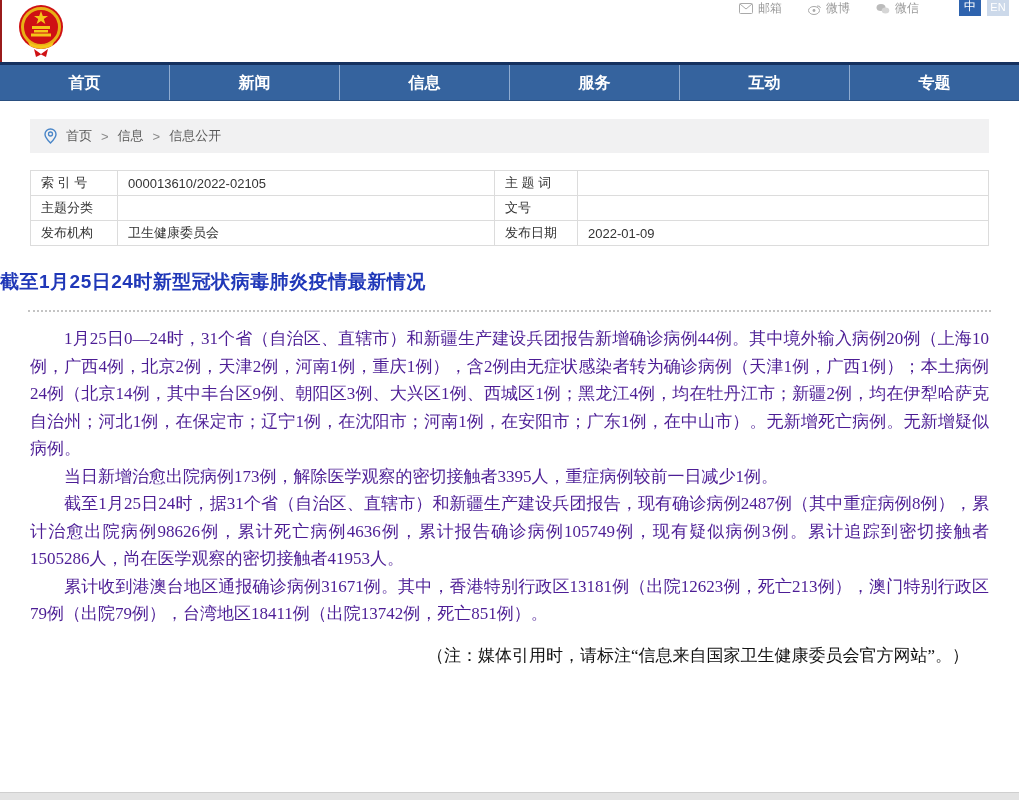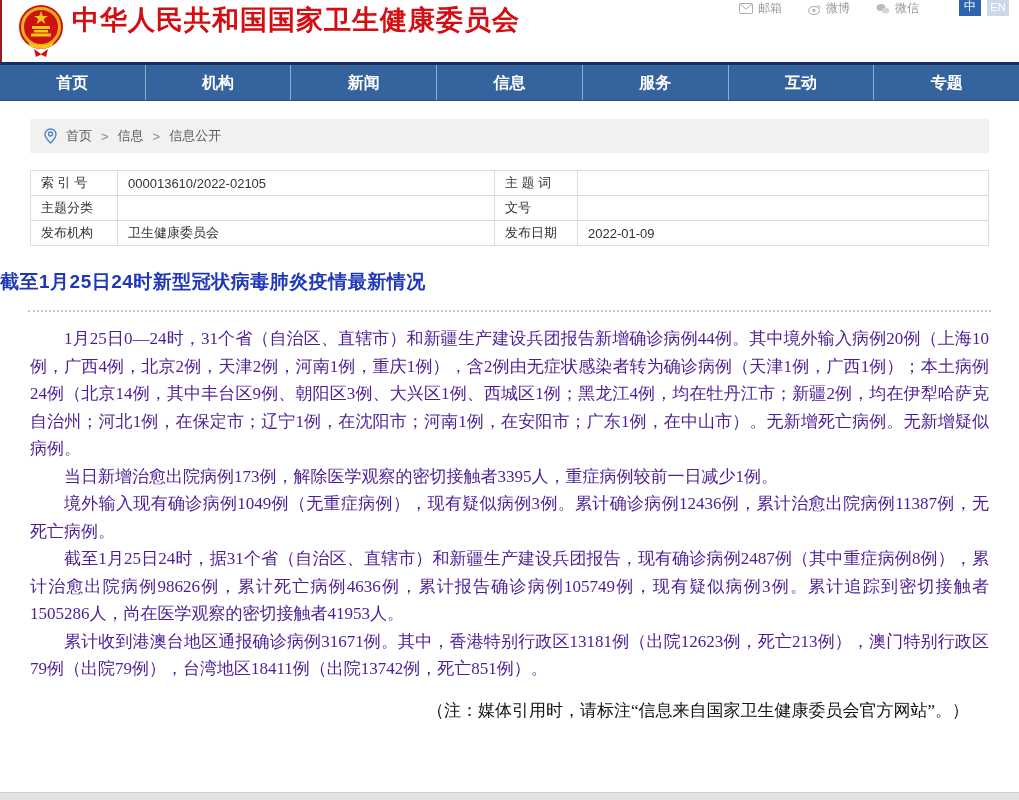--- a/index.html
+++ b/index.html
@@ -49,21 +49,20 @@
       <circle cx="23" cy="25" r="18.5" fill="none" stroke="#e8b015" stroke-width="3"></circle>
       <polygon points="23,9 24.8,14 30,14 25.8,17 27.4,22 23,19 18.6,22 20.2,17 16,14 21.2,14" fill="#f5c518"></polygon>
       <rect x="14" y="24" width="18" height="3" fill="#f5c518"></rect>
       <rect x="16" y="28" width="14" height="2.5" fill="#f5c518"></rect>
       <rect x="13" y="31.5" width="20" height="3" fill="#f5c518"></rect>
       <path d="M10 40 Q23 47 36 40 L34 44 Q23 50 12 44 Z" fill="#f5c518"></path>
       <path d="M16 47 L23 52 L30 47 L28 55 L23 52.5 L18 55 Z" fill="#cf1114"></path>
     </svg>
   </div>
   <div class="htitles">
-    <div class="title-cn">中华人民共和国国家卫生健康委员会</div>
   </div>
 
   <div class="quick">
     <div class="qitem">
       <span>
         <svg width="14" height="11" viewBox="0 0 14 11">
             <rect x="0.5" y="0.5" width="13" height="10" rx="1" fill="none" stroke="#aaaaaa"></rect>
             <path d="M1 1 L7 6 L13 1" fill="none" stroke="#aaaaaa"></path>
           </svg>
       </span>
@@ -90,21 +89,20 @@
     </div>
     <div class="langbtns">
       <div class="lang-zh">中</div>
       <div class="lang-en">EN</div>
     </div>
   </div>
 </div>
 
 <div class="nav">
   <div class="nav-item">首页</div>
-  <div class="nav-item">机构</div>
   <div class="nav-item">新闻</div>
   <div class="nav-item">信息</div>
   <div class="nav-item">服务</div>
   <div class="nav-item">互动</div>
   <div class="nav-item">专题</div>
 </div>
 
 <div class="breadcrumb">
   <span>
     <svg width="13" height="16" viewBox="0 0 13 16">
@@ -141,20 +139,19 @@
   </tr>
 </tbody>
   </table>
 
 <div class="art-title">截至1月25日24时新型冠状病毒肺炎疫情最新情况</div>
 <div class="dotted"></div>
 
 <div class="content">
   <p>1月25日0—24时，31个省（自治区、直辖市）和新疆生产建设兵团报告新增确诊病例44例。其中境外输入病例20例（上海10例，广西4例，北京2例，天津2例，河南1例，重庆1例），含2例由无症状感染者转为确诊病例（天津1例，广西1例）；本土病例24例（北京14例，其中丰台区9例、朝阳区3例、大兴区1例、西城区1例；黑龙江4例，均在牡丹江市；新疆2例，均在伊犁哈萨克自治州；河北1例，在保定市；辽宁1例，在沈阳市；河南1例，在安阳市；广东1例，在中山市）。无新增死亡病例。无新增疑似病例。</p>
   <p>当日新增治愈出院病例173例，解除医学观察的密切接触者3395人，重症病例较前一日减少1例。</p>
-  <p>境外输入现有确诊病例1049例（无重症病例），现有疑似病例3例。累计确诊病例12436例，累计治愈出院病例11387例，无死亡病例。</p>
   <p>截至1月25日24时，据31个省（自治区、直辖市）和新疆生产建设兵团报告，现有确诊病例2487例（其中重症病例8例），累计治愈出院病例98626例，累计死亡病例4636例，累计报告确诊病例105749例，现有疑似病例3例。累计追踪到密切接触者1505286人，尚在医学观察的密切接触者41953人。</p>
   <p>累计收到港澳台地区通报确诊病例31671例。其中，香港特别行政区13181例（出院12623例，死亡213例），澳门特别行政区79例（出院79例），台湾地区18411例（出院13742例，死亡851例）。</p>
 </div>
 
 <div class="note">（注：媒体引用时，请标注“信息来自国家卫生健康委员会官方网站”。）</div>
 
 <div class="footer-strip"></div>
 
 </body></html>

